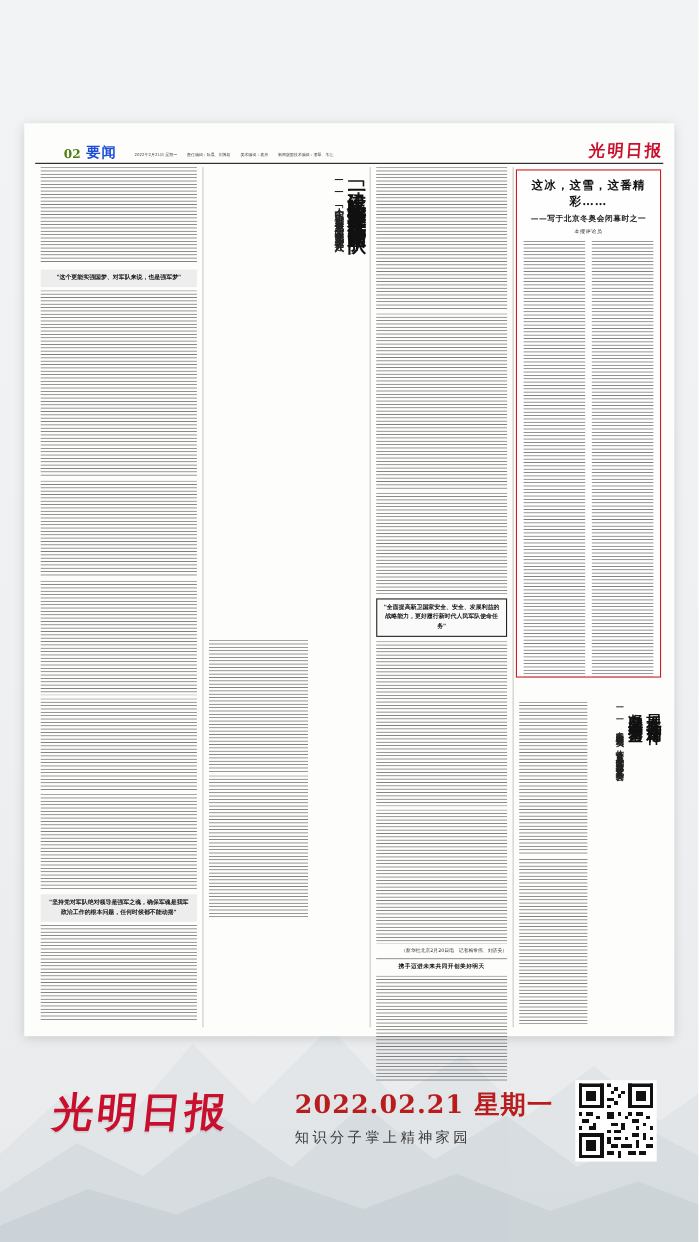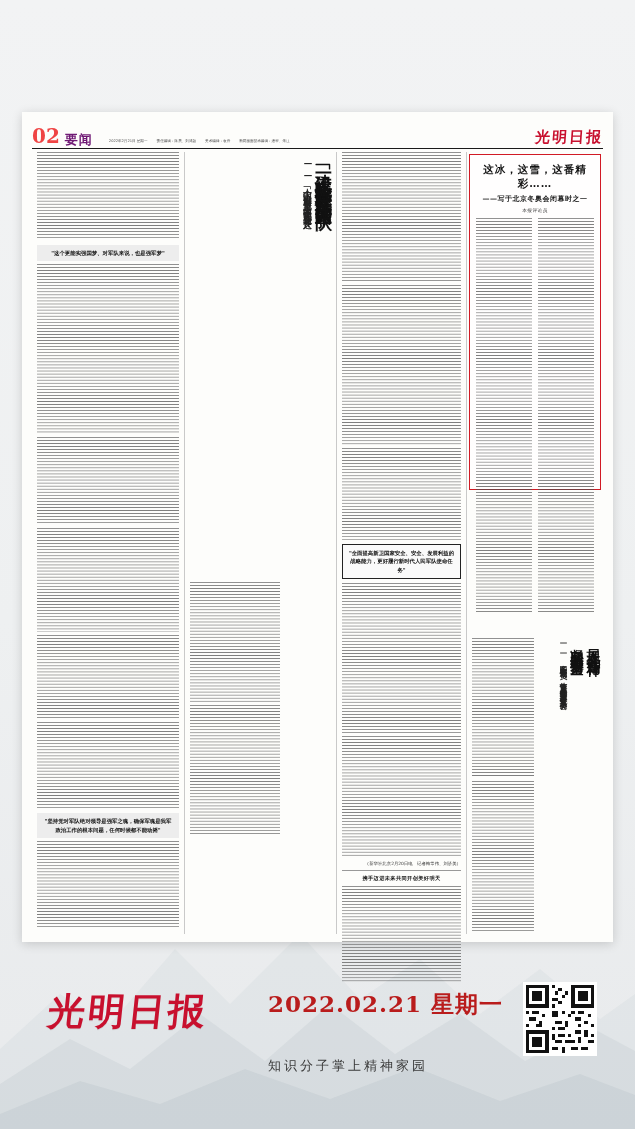--- a/index.html
+++ b/index.html
@@ -47,31 +47,32 @@
   
   .masthead {
     height: 26px;
     display: flex;
     align-items: flex-end;
     border-bottom: 1.4px solid #1a1a1a;
     padding-bottom: 2px;
   }
   .pg-num {
     font-family: "DejaVu Serif", "Liberation Serif", serif;
-    font-size: 20px;
-    font-weight: 700;
-    color: #ef4444;
+    font-size: 11px;
+    font-weight: 700;
+    color: #4d7c0f;
     line-height: 1;
     margin-right: 5px;
+    margin-left: 26px;
   }
   .pg-sec {
     font-family: "DejaVu Serif", "Liberation Serif", serif;
     font-size: 13px;
     font-weight: 700;
-    color: #701a75;
+    color: #1d4ed8;
     line-height: 1;
     letter-spacing: 1px;
     margin-right: 16px;
   }
   .mast-meta {
     font-size: 3.6px;
     color: #4a4a4a;
     line-height: 1;
     display: flex;
     gap: 9px;
@@ -186,21 +187,21 @@
   }
   .vline.main { font-size: 17px; }
   .vline.sub  { font-size: 8.5px; letter-spacing: 1.5px; color: #222; }
 
   
   .redbox {
     position: absolute;
     left: 2px;
     right: 2px;
     top: 2px;
-    height: 336px;
+    height: 462px;
     border: 1.4px solid #d11a24;
     box-sizing: border-box;
     padding: 8px 6px 4px;
     background: #fffefe;
   }
   .redbox-title {
     font-family: "DejaVu Serif", "Liberation Serif", serif;
     font-size: 10.5px;
     font-weight: 700;
     color: #111;
@@ -281,21 +282,20 @@
     color: #b91c1c;
     letter-spacing: 1px;
   }
   .footer-slogan {
     position: absolute;
     left: 268px;
     top: 76px;
     font-size: 13px;
     color: #3a3a3a;
     letter-spacing: 3px;
-    margin-top: 32px;
   }
   .qr {
     position: absolute;
     right: 38px;
     top: 33px;
     width: 74px;
     height: 74px;
     background: #fff;
     padding: 3px;
     box-sizing: border-box;

